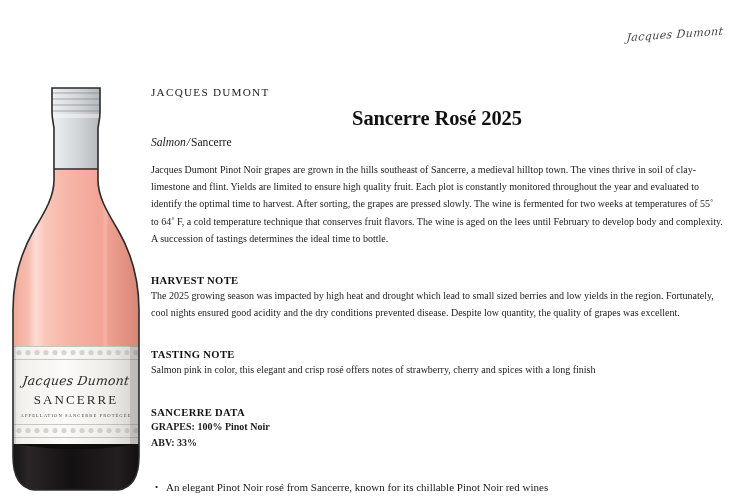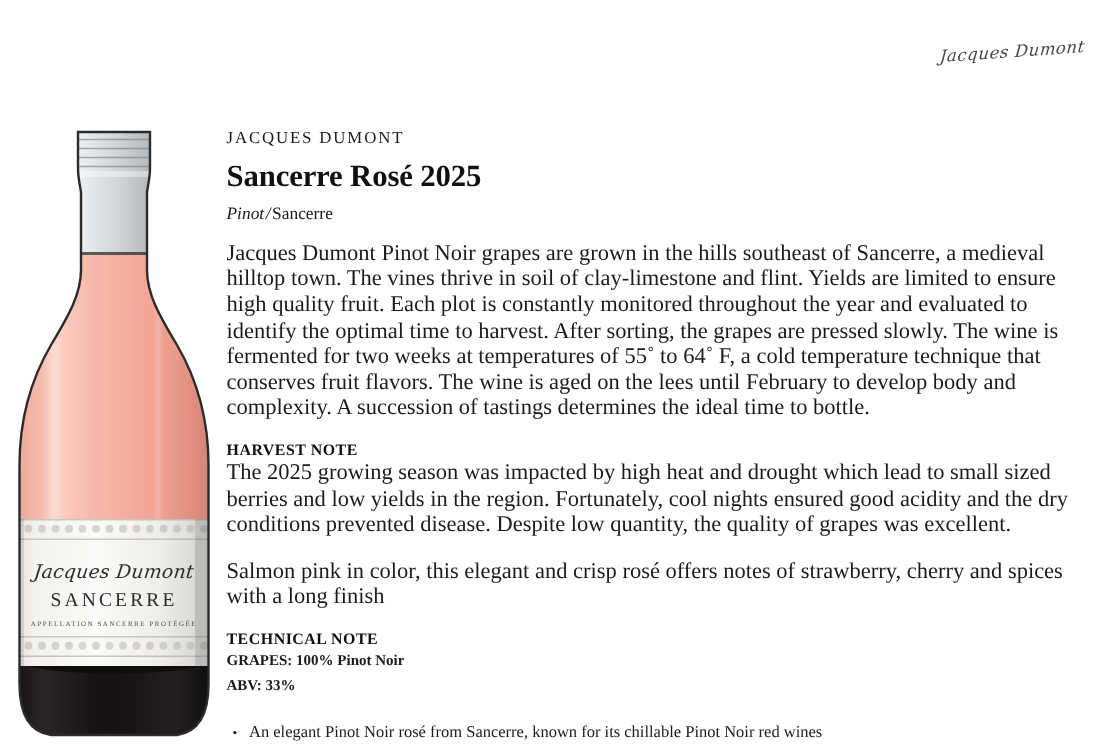--- a/index.html
+++ b/index.html
@@ -96,39 +96,40 @@
     color: #1a1a1a;
     margin: 0 0 9px 0;
   }
   .wine-title {
     font-family: "Liberation Serif", serif;
     font-weight: bold;
     font-size: 20.5px;
     letter-spacing: -0.1px;
     margin: 0 0 6px 0;
     color: #111;
+    text-align: center;
   }
   .origin-line {
     font-size: 11.6px;
     margin: 0 0 12px 0;
     color: #1a1a1a;
   }
   .origin-country { font-style: italic; }
   .origin-sep { font-style: italic; padding: 0 1px; }
   .origin-region { font-style: normal; }
 
   .body-copy {
-    font-size: 15px;
+    font-size: 10px;
     line-height: 17.2px;
     text-align: left;
     margin: 0;
     color: #1b1b1b;
   }
 
-  .section { margin-top: 14px; }
+  .section { margin-top: 28px; }
   .section-heading {
     font-family: "Liberation Serif", serif;
     font-weight: bold;
     font-size: 10.6px;
     letter-spacing: .35px;
     margin: 0 0 1px 0;
     color: #111;
   }
 
   .tech-line {
@@ -309,36 +310,37 @@
   </div>
 </div>
 
 <div class="sheet">
 
   <div class="producer-name">JACQUES DUMONT</div>
 
   <h1 class="wine-title">Sancerre Rosé 2025</h1>
 
   <div class="origin-line">
-    <span class="origin-country">Pinot</span><span class="origin-sep">/</span><span class="origin-region">Sancerre</span>
+    <span class="origin-country">Salmon</span><span class="origin-sep">/</span><span class="origin-region">Sancerre</span>
   </div>
 
   <p class="body-copy">Jacques Dumont Pinot Noir grapes are grown in the hills southeast of Sancerre, a medieval hilltop town. The vines thrive in soil of clay-limestone and flint. Yields are limited to ensure high quality fruit. Each plot is constantly monitored throughout the year and evaluated to identify the optimal time to harvest. After sorting, the grapes are pressed slowly. The wine is fermented for two weeks at temperatures of 55˚ to 64˚ F, a cold temperature technique that conserves fruit flavors. The wine is aged on the lees until February to develop body and complexity. A succession of tastings determines the ideal time to bottle.</p>
 
   <div class="section">
     <div class="section-heading">HARVEST NOTE</div>
     <p class="body-copy">The 2025 growing season was impacted by high heat and drought which lead to small sized berries and low yields in the region. Fortunately, cool nights ensured good acidity and the dry conditions prevented disease. Despite low quantity, the quality of grapes was excellent.</p>
   </div>
 
   <div class="section">
+    <div class="section-heading">TASTING NOTE</div>
     <p class="body-copy">Salmon pink in color, this elegant and crisp rosé offers notes of strawberry, cherry and spices with a long finish</p>
   </div>
 
   <div class="section">
-    <div class="section-heading">TECHNICAL NOTE</div>
+    <div class="section-heading">SANCERRE DATA</div>
     <p class="tech-line">GRAPES: 100% Pinot Noir</p>
     <p class="tech-line">ABV: 33%</p>
   </div>
 
   <div class="section">
     <ul class="usp-list">
       <li class="usp-item">An elegant Pinot Noir rosé from Sancerre, known for its chillable Pinot Noir red wines</li>
     </ul>
   </div>
 

